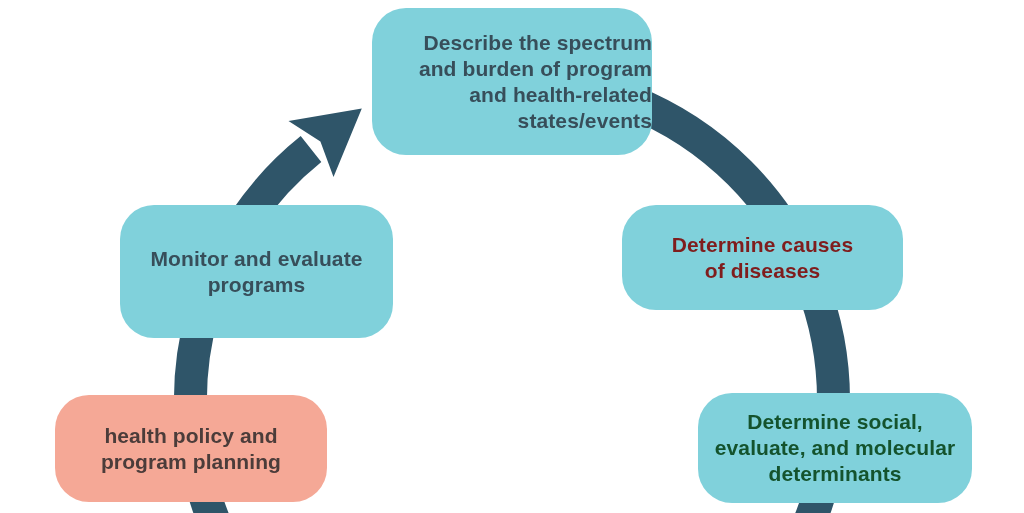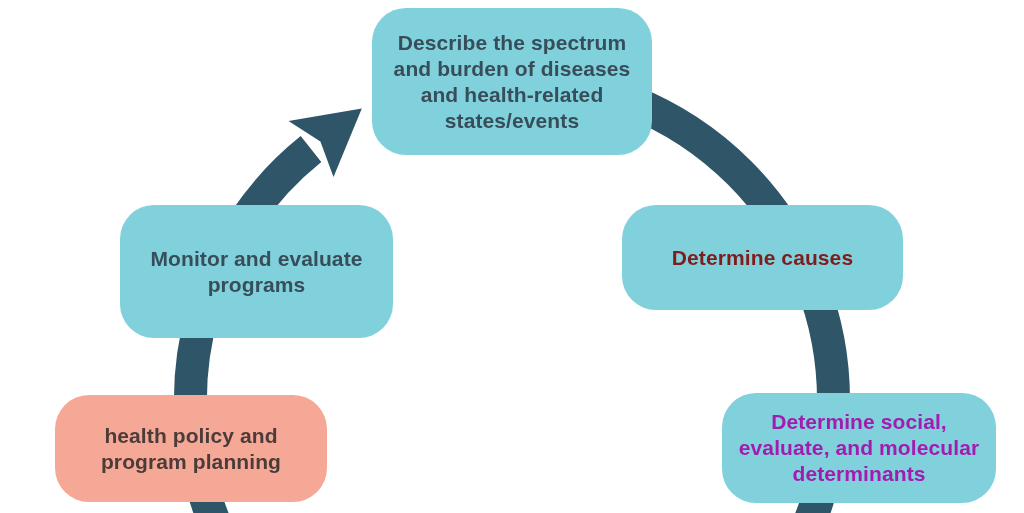--- a/index.html
+++ b/index.html
@@ -49,40 +49,41 @@
 </head>
 <body>
 
 <div class="canvas">
 
   <svg class="cycle-svg" viewBox="0 0 1024 513" aria-hidden="true">
     <path d="M 512 78.5 A 321.5 321.5 0 1 1 512 721.5 A 321.5 321.5 0 0 1 311 149" fill="none" stroke="#2F5569" stroke-width="33" stroke-linecap="butt"></path>
     <polygon points="361.8,108.4 333.5,177.1 320.4,141.5 288.5,120.9" fill="#2F5569"></polygon>
   </svg>
 
-  <div class="node n-describe" style="background: rgb(128, 209, 219); color: rgb(55, 78, 90);">
+  <div class="node n-describe" style="background: rgb(128, 209, 219); color: rgb(55, 78, 90); align-items: flex-end;">
     <div class="line">Describe the spectrum</div>
-    <div class="line">and burden of diseases</div>
+    <div class="line">and burden of program</div>
     <div class="line">and health-related</div>
     <div class="line">states/events</div>
   </div>
 
   <div class="node n-monitor" style="background: rgb(128, 209, 219); color: rgb(55, 78, 90);">
     <div class="line">Monitor and evaluate</div>
     <div class="line">programs</div>
   </div>
 
   <div class="node n-causes" style="background: rgb(128, 209, 219); color: #7f1d1d;">
     <div class="line">Determine causes</div>
+    <div class="line">of diseases</div>
   </div>
 
   <div class="node n-contribute" style="background: rgb(245, 168, 150); color: rgb(75, 60, 58);">
     <div class="line">health policy and</div>
     <div class="line">program planning</div>
   </div>
 
-  <div class="node n-determinant" style="background: rgb(128, 209, 219); color: #a21caf; margin-left: 24px;">
+  <div class="node n-determinant" style="background: rgb(128, 209, 219); color: #14532d;">
     <div class="line">Determine social,</div>
     <div class="line">evaluate, and molecular</div>
     <div class="line">determinants</div>
   </div>
 
 </div>
 
 </body></html>

